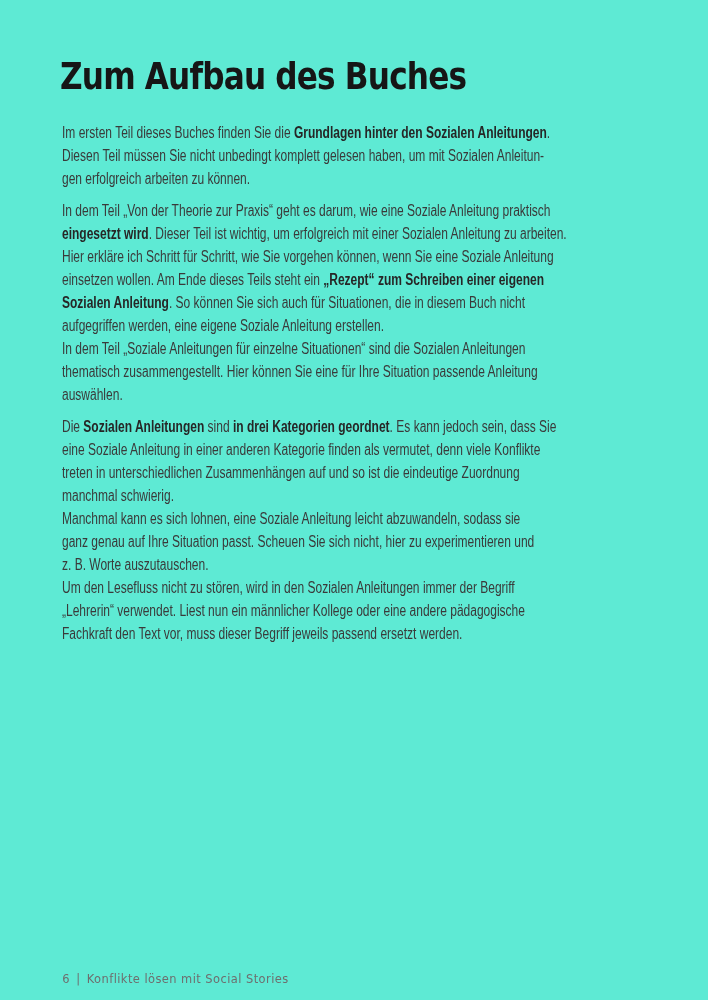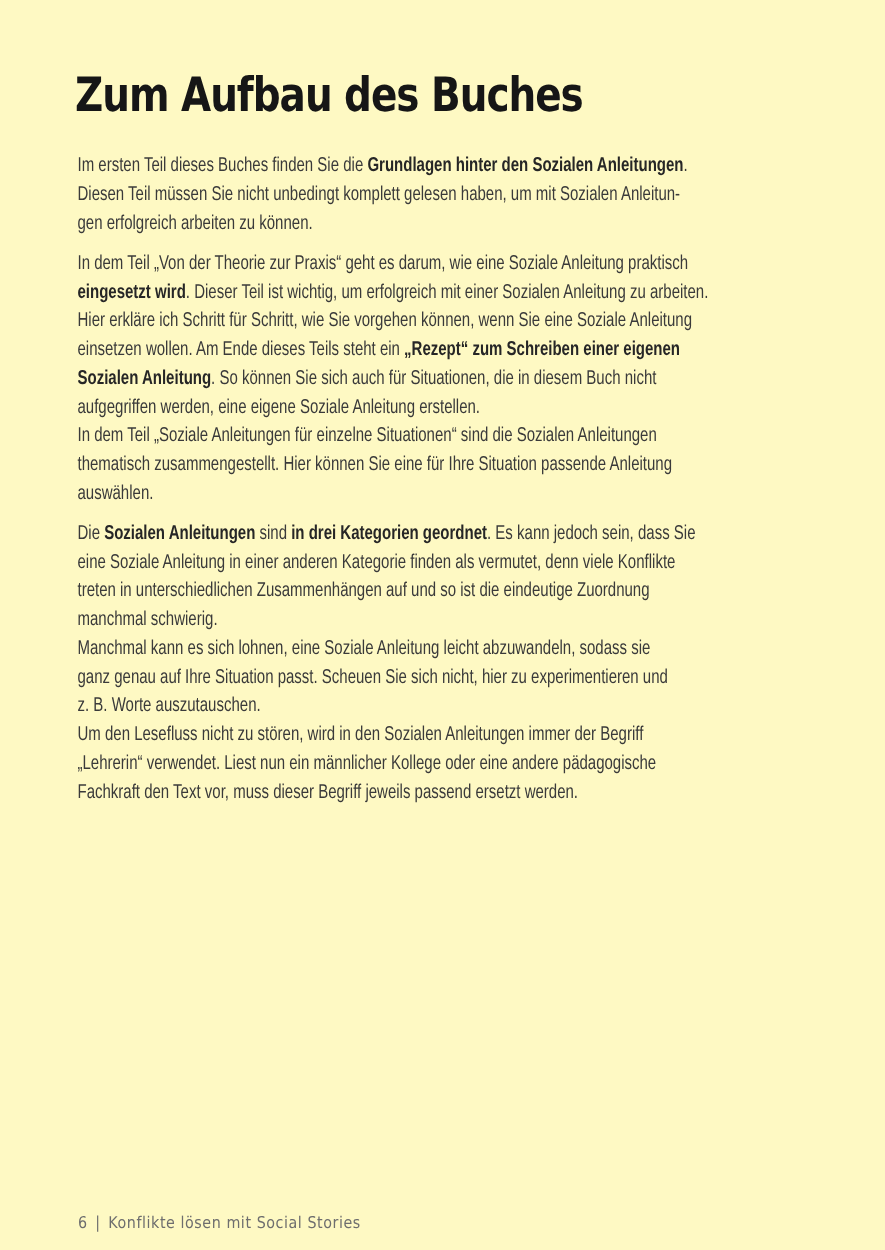--- a/index.html
+++ b/index.html
@@ -4,21 +4,21 @@
 <style>
   html, body {
     margin: 0;
     padding: 0;
     background: #ffffff;
   }
   .page {
     position: relative;
     width: 708px;
     height: 1000px;
-    background: #fef9c3;
+    background: #5eead4;
     overflow: hidden;
     font-family: "Liberation Sans", sans-serif;
   }
   .heading {
     position: absolute;
     left: 60px;
     top: 54px;
     margin: 0;
     font-family: "DejaVu Sans", sans-serif;
     font-size: 38px;

